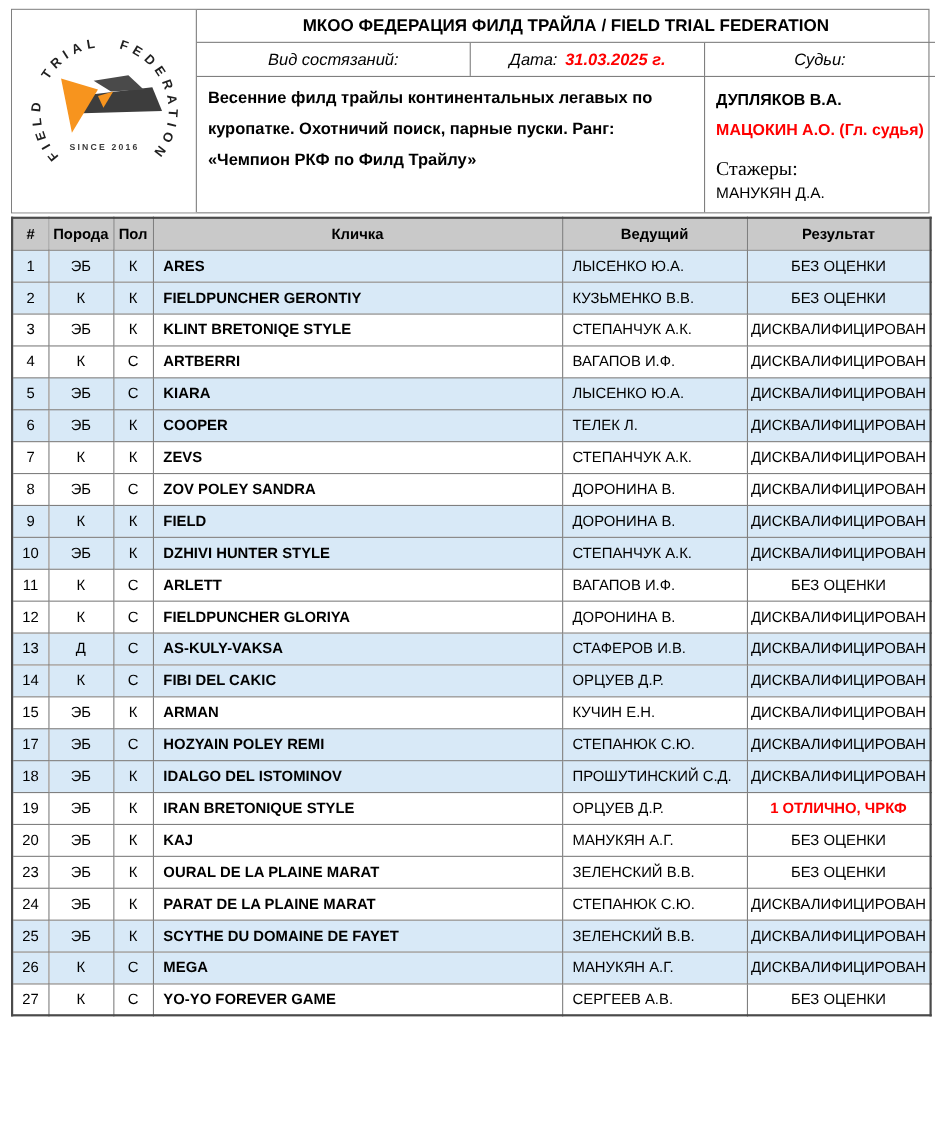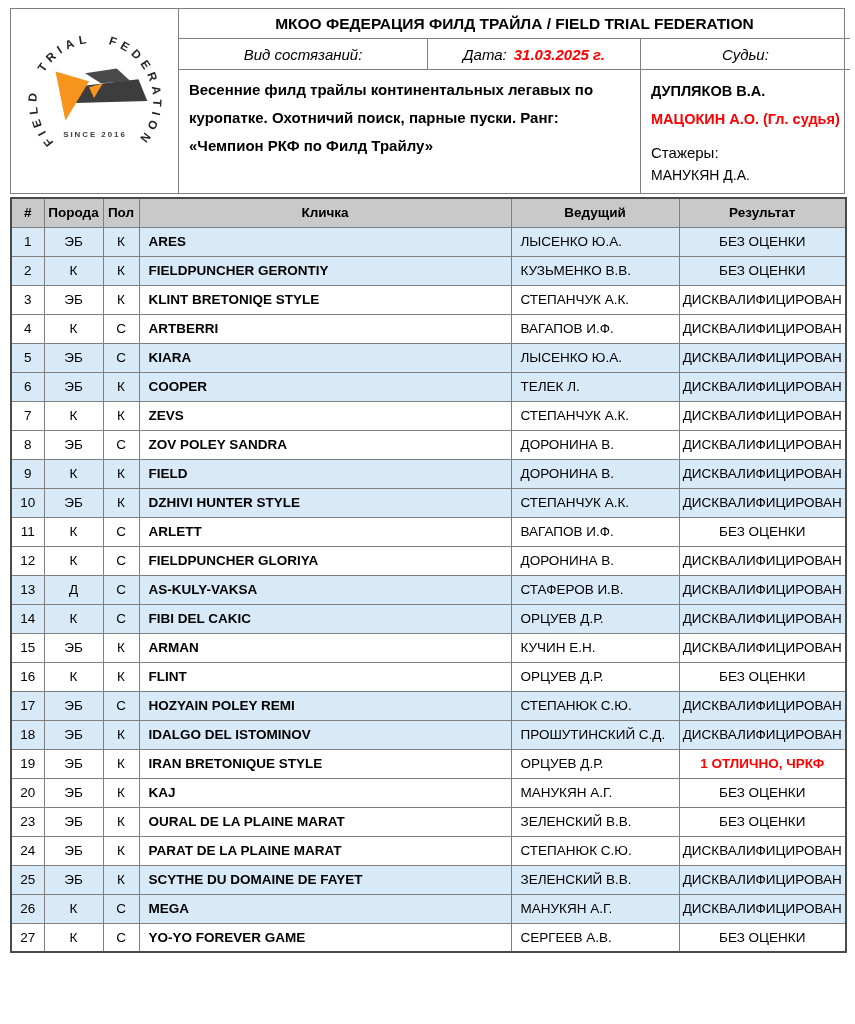--- a/index.html
+++ b/index.html
@@ -37,21 +37,21 @@
   .meta-date{width:213px; border-right:1px solid var(--border);}
   .meta-judges{flex:1;}
   .date-value{color:var(--accent-red); font-weight:bold; margin-left:7px;}
   .desc-row{flex:1; display:flex;}
   .desc-cell{width:462px; border-right:1px solid var(--border); padding:6px 10px 0 10px;}
   .desc-main{font-size:15px; font-weight:bold; line-height:28px;}
   .desc-loc{font-size:14px; margin-top:8px; line-height:22px;}
   .judges-cell{flex:1; padding:7px 10px 0 10px; font-size:14.5px;}
   .judge-line{line-height:28px; font-weight:bold; white-space:nowrap;}
   .judge-chief{color:var(--accent-red);}
-  .trainees-label{margin-top:9px; line-height:22px; font-size:15px;}
+  .trainees-label{margin-top:9px; line-height:22px; font-size:18px;font-family:Liberation Serif, serif;}
   .trainee-line{line-height:22px; font-size:14px;}
   
   table.results{
     margin-top:3px; width:835px; border-collapse:collapse; table-layout:fixed;
     border:2px solid var(--border-dark);
   }
   .results th, .results td{
     border:1px solid var(--border); height:29px; font-size:13.5px;
     overflow:hidden; white-space:nowrap;
   }
@@ -242,28 +242,20 @@
     <td class="c-result">ДИСКВАЛИФИЦИРОВАН</td>
   </tr>
       <tr>
     <td class="c-num">15</td>
     <td class="c-breed">ЭБ</td>
     <td class="c-sex">К</td>
     <td class="c-name">ARMAN</td>
     <td class="c-handler">КУЧИН Е.Н.</td>
     <td class="c-result">ДИСКВАЛИФИЦИРОВАН</td>
   </tr>
-      <tr>
-    <td class="c-num">16</td>
-    <td class="c-breed">К</td>
-    <td class="c-sex">К</td>
-    <td class="c-name">FLINT</td>
-    <td class="c-handler">ОРЦУЕВ Д.Р.</td>
-    <td class="c-result">БЕЗ ОЦЕНКИ</td>
-  </tr>
       <tr class="alt">
     <td class="c-num">17</td>
     <td class="c-breed">ЭБ</td>
     <td class="c-sex">С</td>
     <td class="c-name">HOZYAIN POLEY REMI</td>
     <td class="c-handler">СТЕПАНЮК С.Ю.</td>
     <td class="c-result">ДИСКВАЛИФИЦИРОВАН</td>
   </tr>
       <tr class="alt">
     <td class="c-num">18</td>

